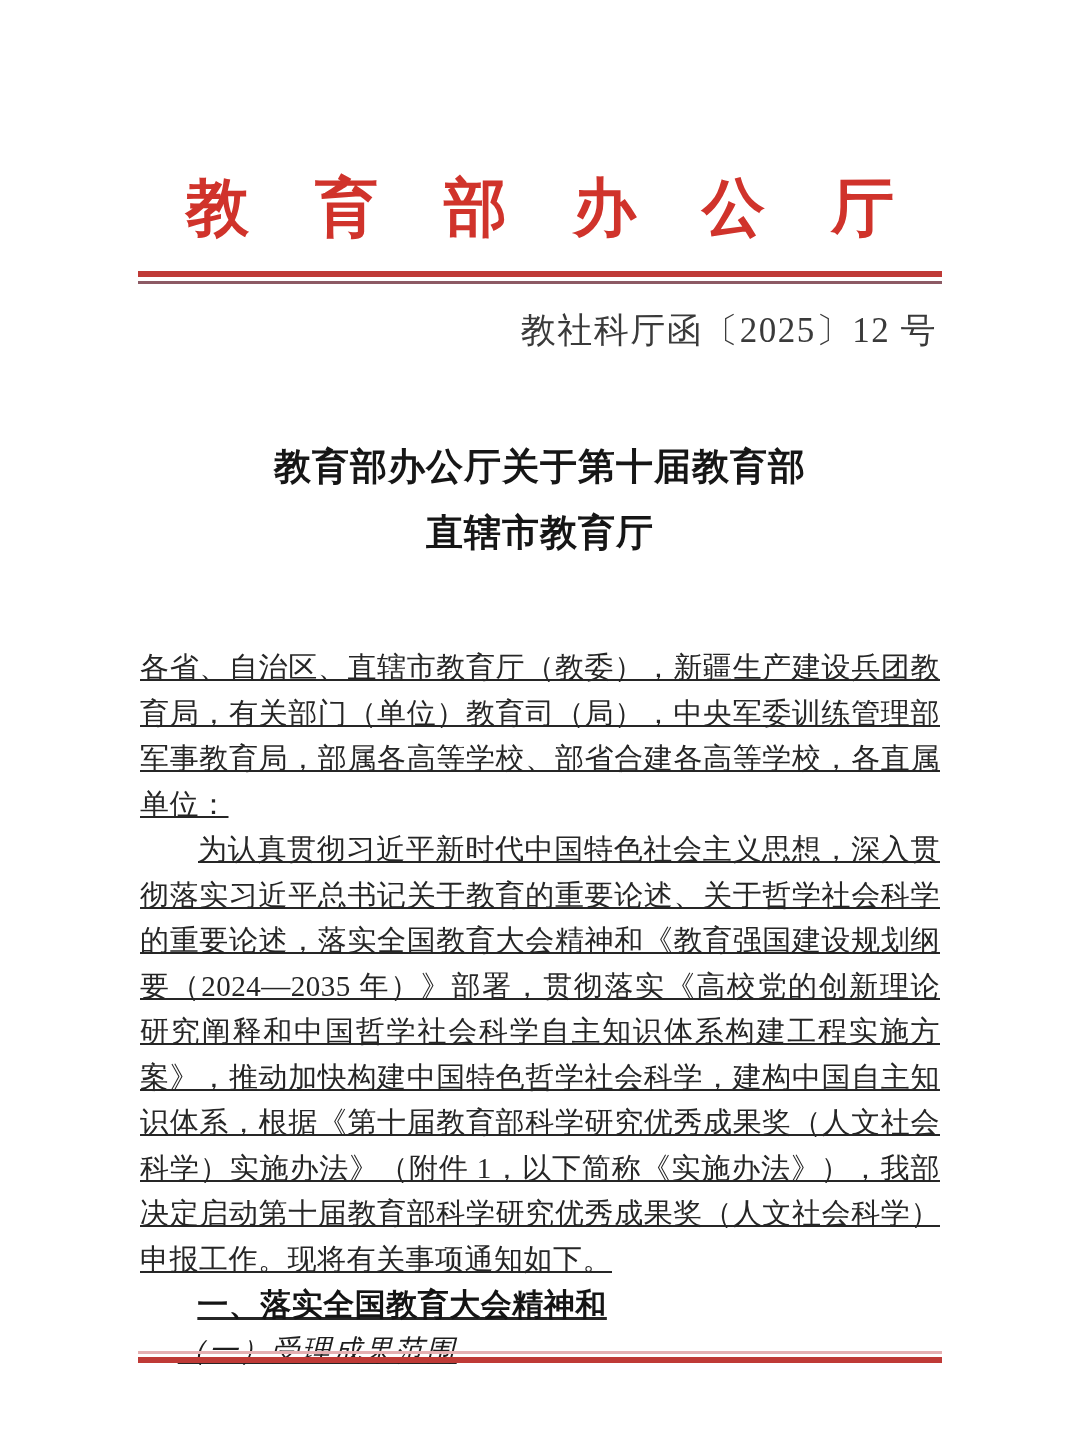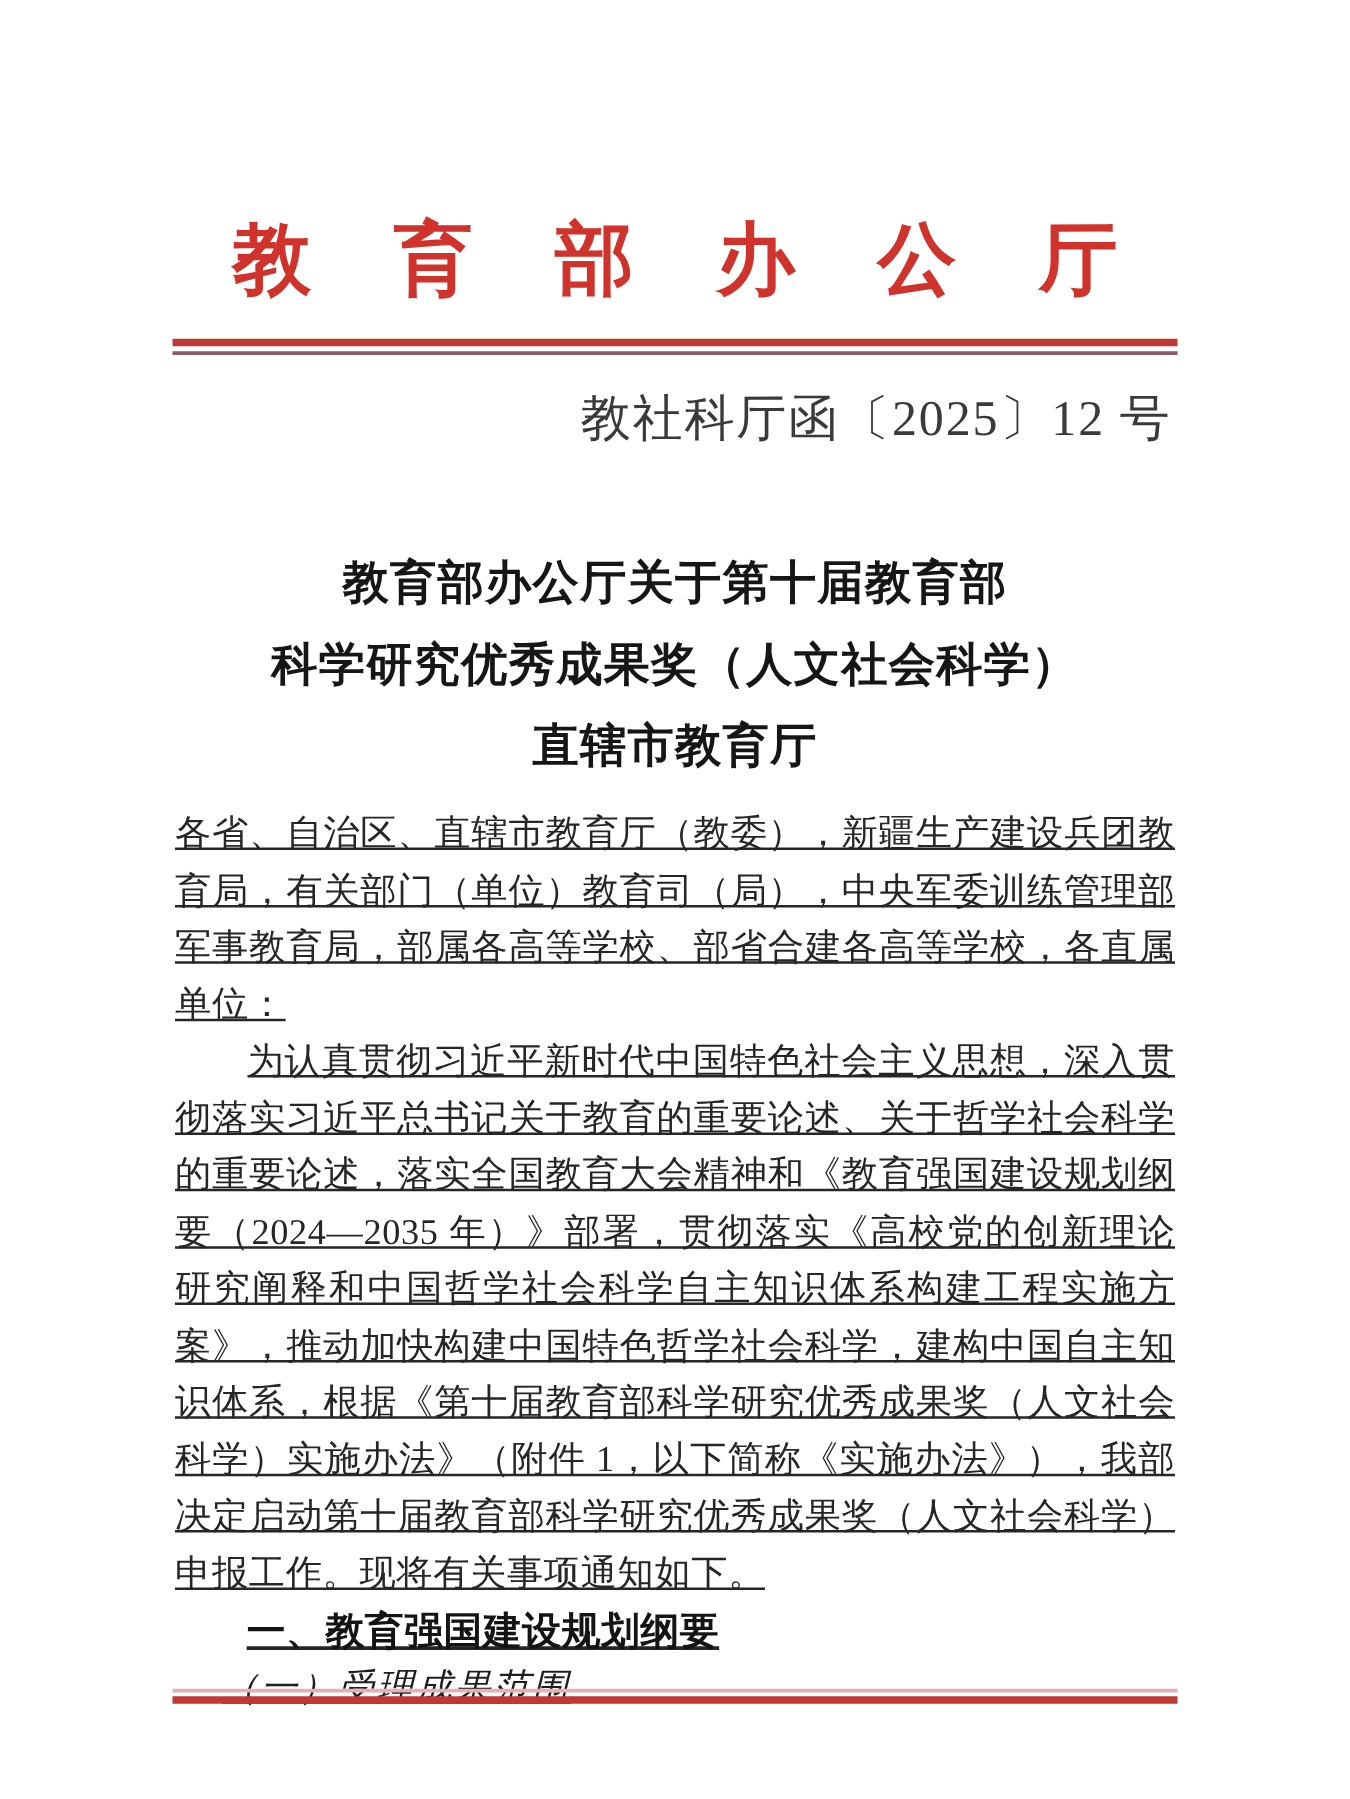--- a/index.html
+++ b/index.html
@@ -29,21 +29,21 @@
   .rule-group-top {
     position: absolute;
     top: 271px; left: 138px; width: 804px;
   }
   .rule-group-top .rule-thick { height: 6px; background: #bf3a36; }
   .rule-group-top .rule-thin  { height: 2.5px; background: #8d5a64; margin-top: 4px; }
 
   .doc-number {
     position: absolute;
     top: 307px; right: 143px;
-    font-size: 40px;
+    font-size: 35px;
     letter-spacing: 1.5px;
     color: #3a3a3a;
     white-space: nowrap;
   }
 
   
   .notice-title {
     position: absolute;
     top: 437px; left: 0; right: 0;
     text-align: center;
@@ -99,28 +99,27 @@
 
   <div class="rule-group-top">
     <div class="rule-thick"></div>
     <div class="rule-thin"></div>
   </div>
 
   <div class="doc-number">教社科厅函〔2025〕12 号</div>
 
   <div class="notice-title">
     <div>教育部办公厅关于第十届教育部</div>
-    <div>科学研究优秀成果奖（人文社会科学）</div>
     <div>直辖市教育厅</div>
   </div>
 
   <div class="body-text">
     <p>各省、自治区、直辖市教育厅（教委），新疆生产建设兵团教育局，有关部门（单位）教育司（局），中央军委训练管理部军事教育局，部属各高等学校、部省合建各高等学校，各直属单位：</p>
     <p class="para-indent">为认真贯彻习近平新时代中国特色社会主义思想，深入贯彻落实习近平总书记关于教育的重要论述、关于哲学社会科学的重要论述，落实全国教育大会精神和《教育强国建设规划纲要（2024—2035 年）》部署，贯彻落实《高校党的创新理论研究阐释和中国哲学社会科学自主知识体系构建工程实施方案》，推动加快构建中国特色哲学社会科学，建构中国自主知识体系，根据《第十届教育部科学研究优秀成果奖（人文社会科学）实施办法》（附件 1，以下简称《实施办法》），我部决定启动第十届教育部科学研究优秀成果奖（人文社会科学）申报工作。现将有关事项通知如下。</p>
-    <p class="section-heading">一、教育强国建设规划纲要</p>
+    <p class="section-heading">一、落实全国教育大会精神和</p>
     <p class="subsection-heading">（一）受理成果范围</p>
   </div>
 
   <div class="rule-group-bottom">
     <div class="rule-thin"></div>
     <div class="rule-thick"></div>
   </div>
 
 </div>
 

